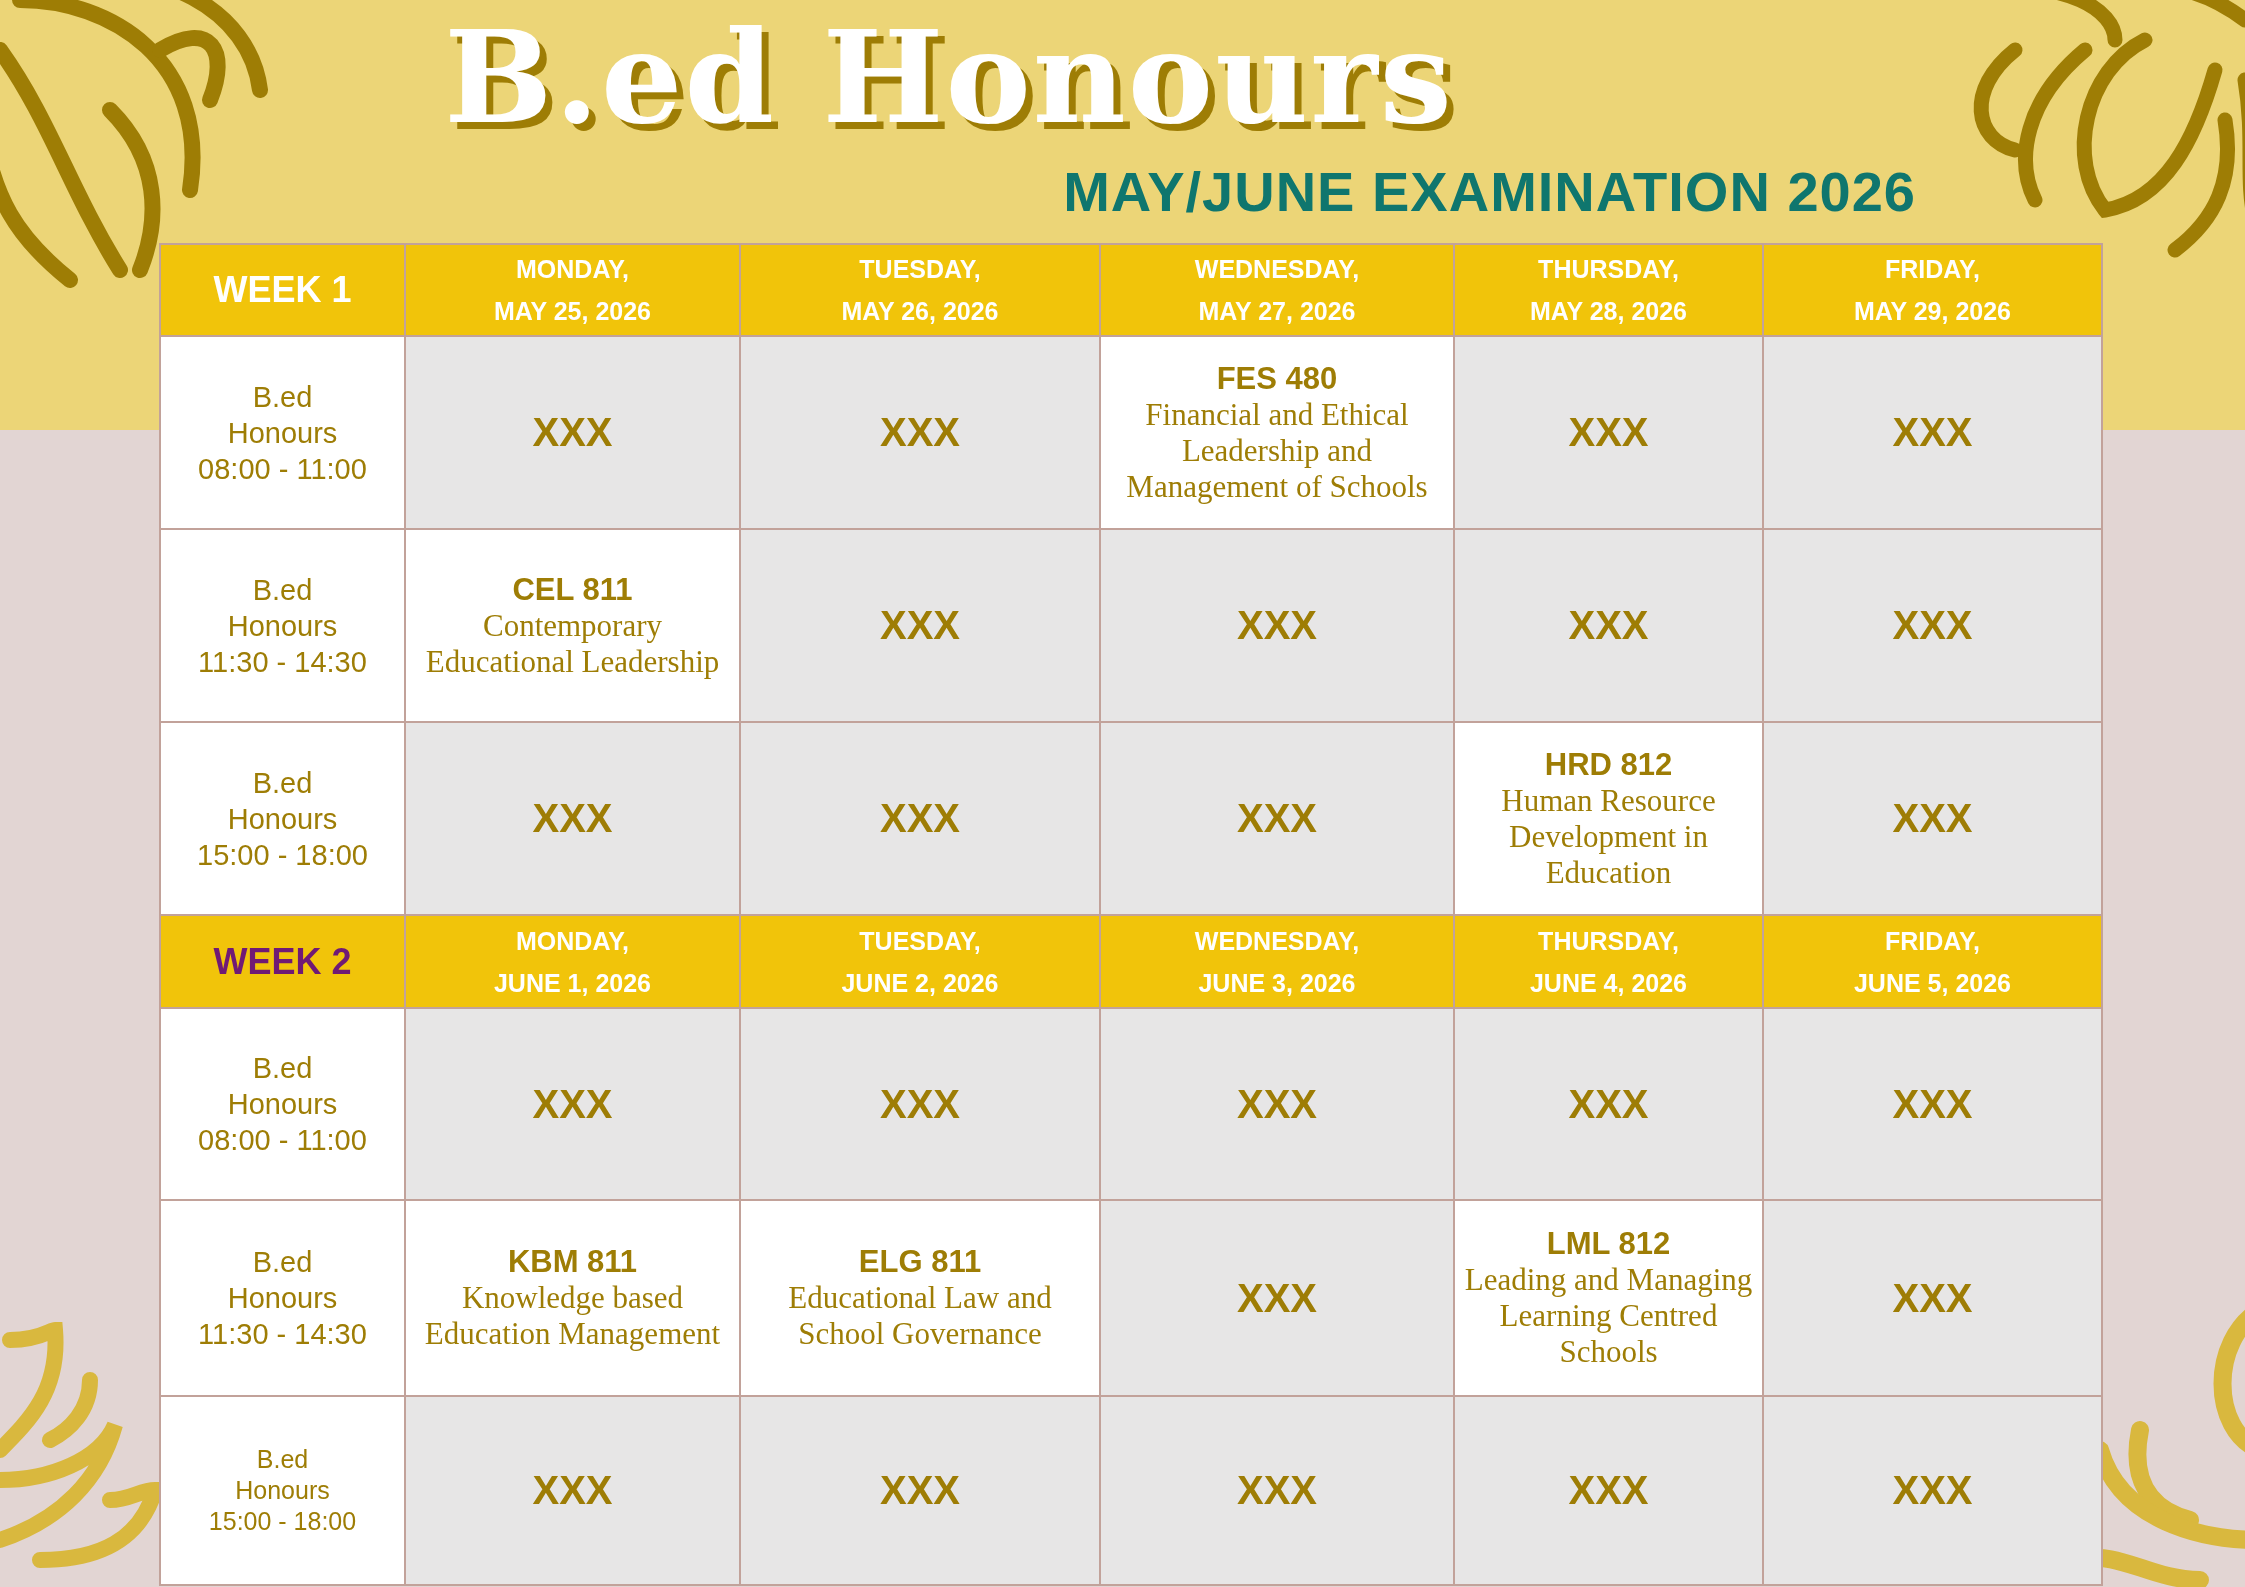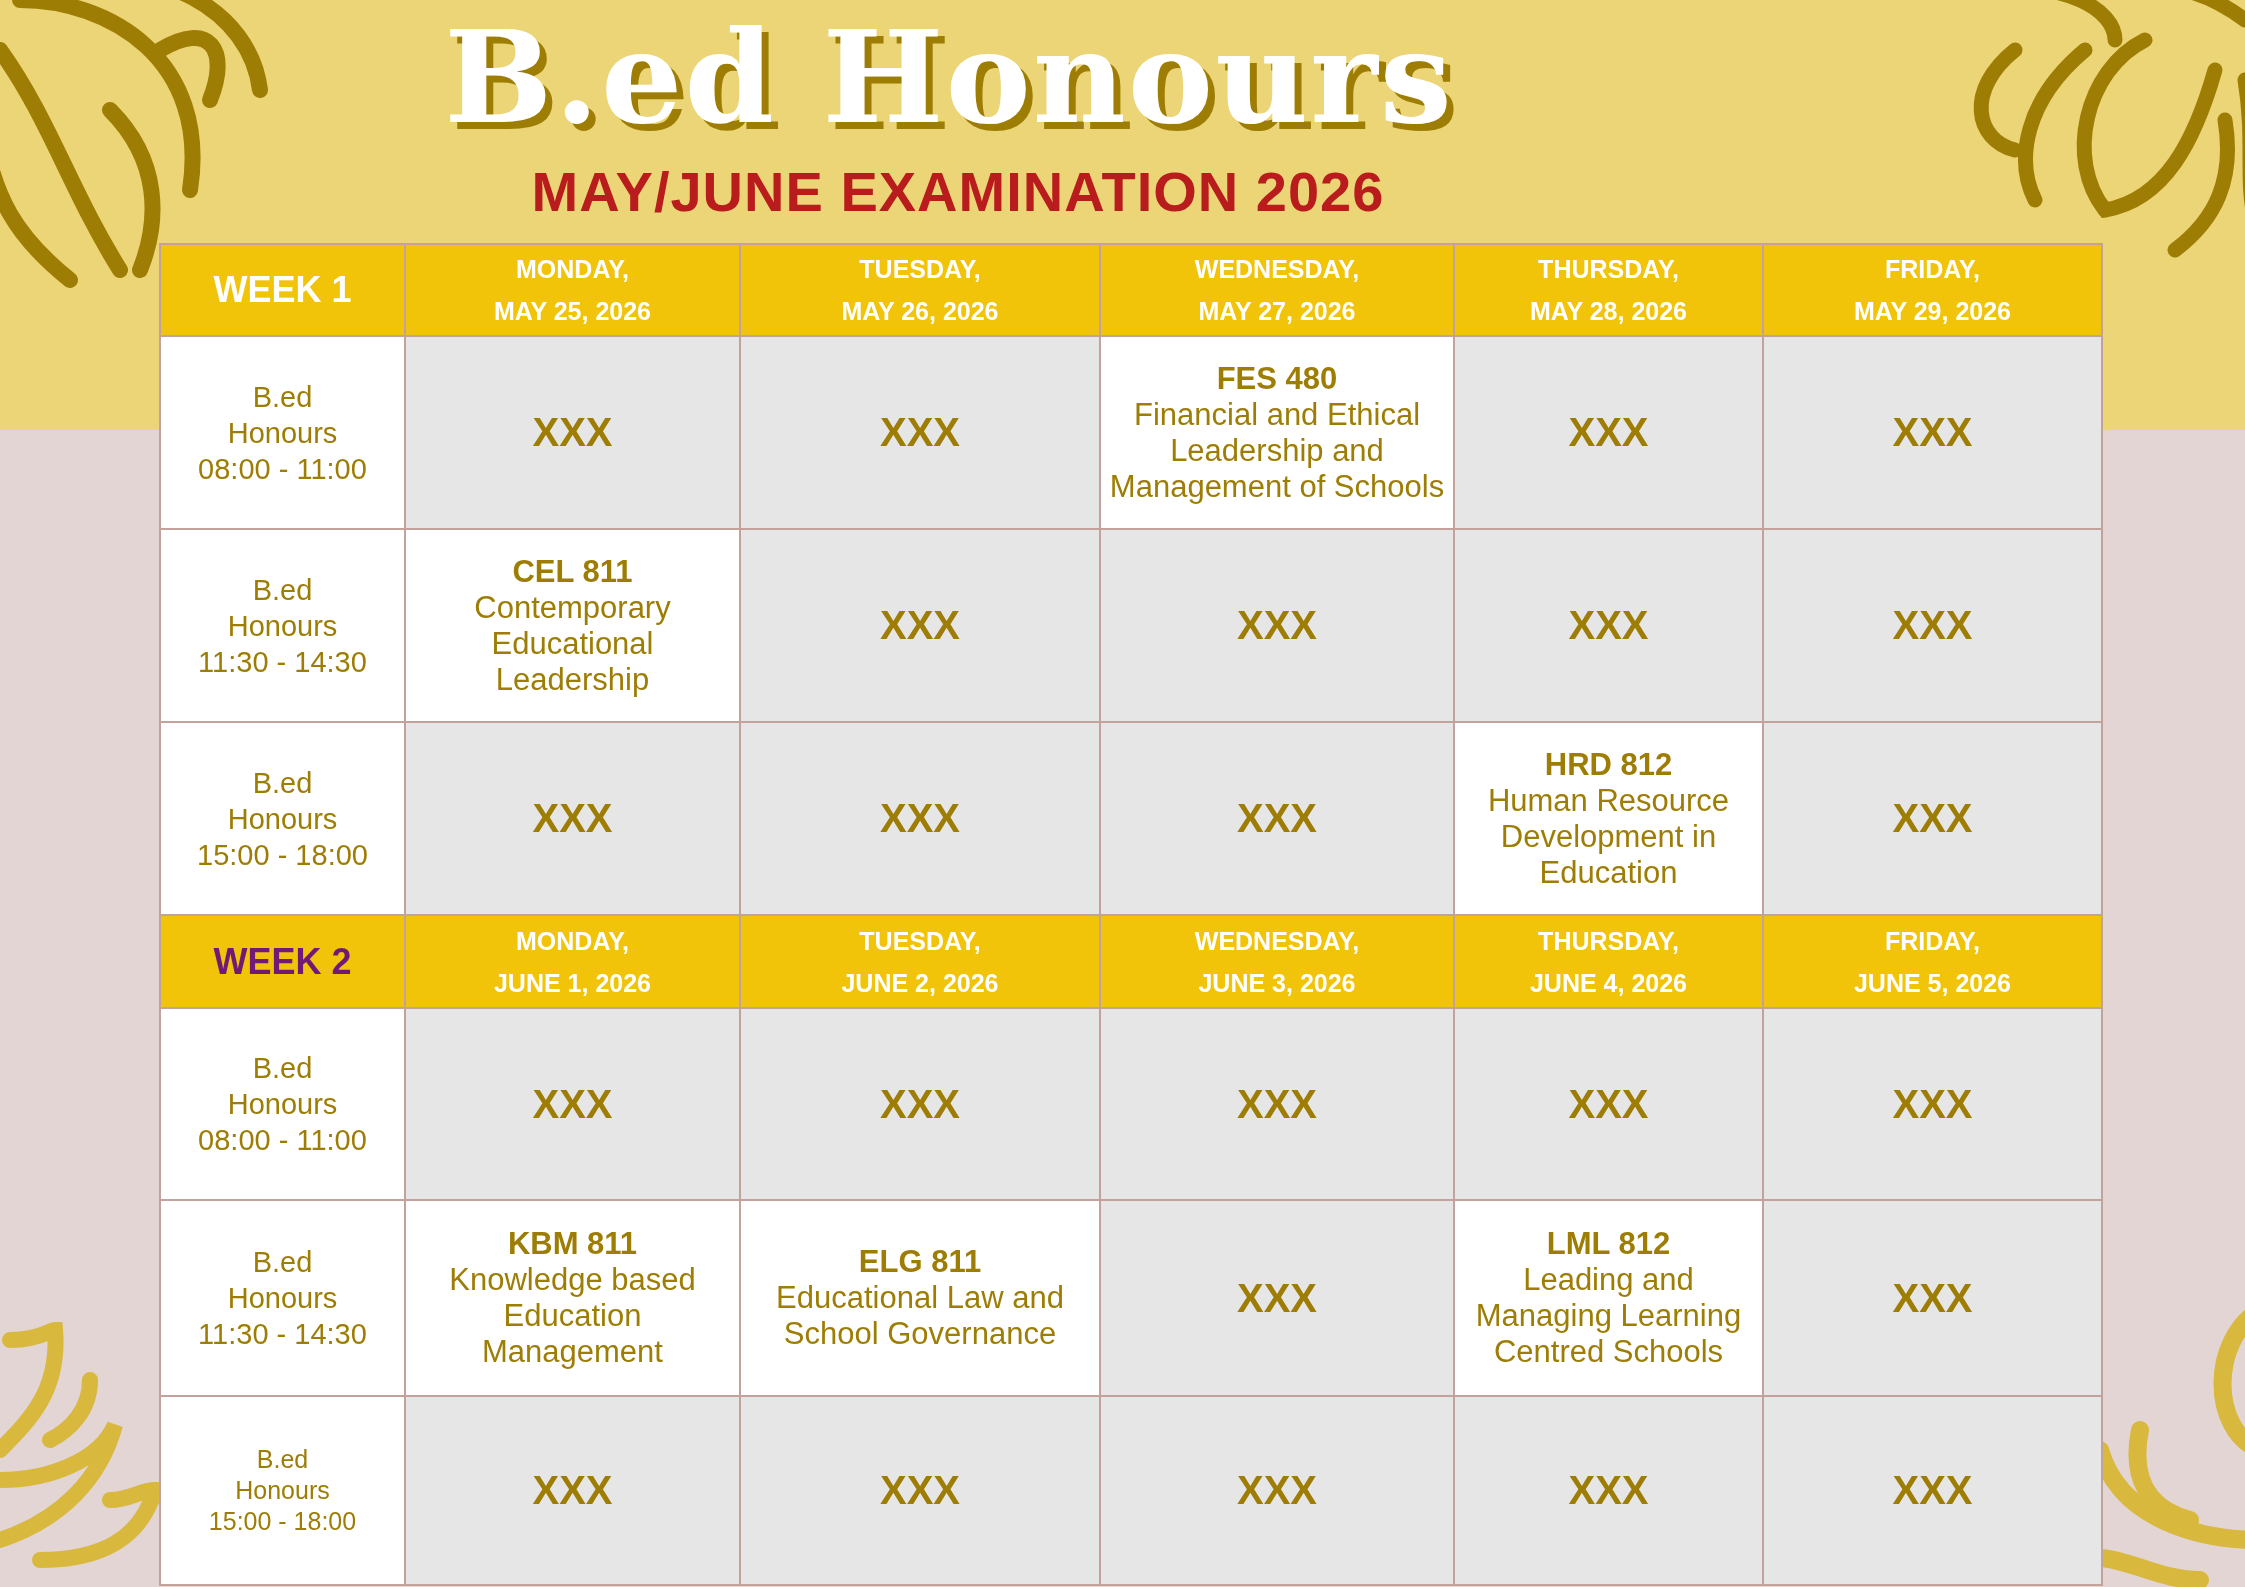--- a/index.html
+++ b/index.html
@@ -10,40 +10,40 @@
   }
   .bg-top { position:absolute; left:0; top:0; width:2245px; height:430px; background:#ECD577; }
   .deco { position:absolute; }
   .title {
     position:absolute; left:0; width:1898px; top:2px; text-align:center;
     font-family:"DejaVu Serif", serif; font-weight:bold; font-size:128px;
     color:#ffffff; letter-spacing:2px; line-height:150px;
     text-shadow:7px 7px 0 #9E7D05;
   }
   .subtitle {
-    position:absolute; left:0; width:1916px; top:160px; text-align:center;
+    position:absolute; left:0; width:1916px; top:160px; text-align:right;
     font-family:"Liberation Sans", sans-serif; font-weight:bold; font-size:56px;
-    color:#b91c1c; letter-spacing:1px; line-height:64px;
+    color:#0f766e; letter-spacing:1px; line-height:64px;
   }
   table.sched {
     position:absolute; left:159px; top:243px; border-collapse:collapse;
     table-layout:fixed;
   }
   table.sched td {
     border:2px solid #C2A29A; text-align:center; vertical-align:middle;
     color:#9E7D05; padding:0 6px; box-sizing:border-box;
   }
   tr.head td { background:#F1C40A; color:#ffffff; font-weight:bold; font-size:25px; line-height:42px; }
   tr.head td.week { font-size:36px; }
   tr.head td.week.w2 { color:#701a75; }
   td.slot { background:#ffffff; font-weight:normal; font-size:29px; line-height:36px; }
   td.empty { background:#E7E6E6; font-weight:bold; font-size:40px;margin-top:44px; }
   td.exam { background:#ffffff; font-size:31px; line-height:36px; }
   td.exam .code { font-weight:bold; display:block; }
-  td.exam .name { display:block; }
+  td.exam .name { display:block;font-family:Liberation Serif, serif; }
   td.slot span { display:block; }
 </style>
 </head>
 <body>
 
 <div class="bg-top"></div>
 
 <svg class="deco" style="left:-40px;top:-60px" width="340" height="360" viewBox="0 0 340 360">
   <g fill="none" stroke="#9E7D05" stroke-width="16" stroke-linecap="round">
     <path d="M60 60 C150 60 250 120 230 250"></path>

